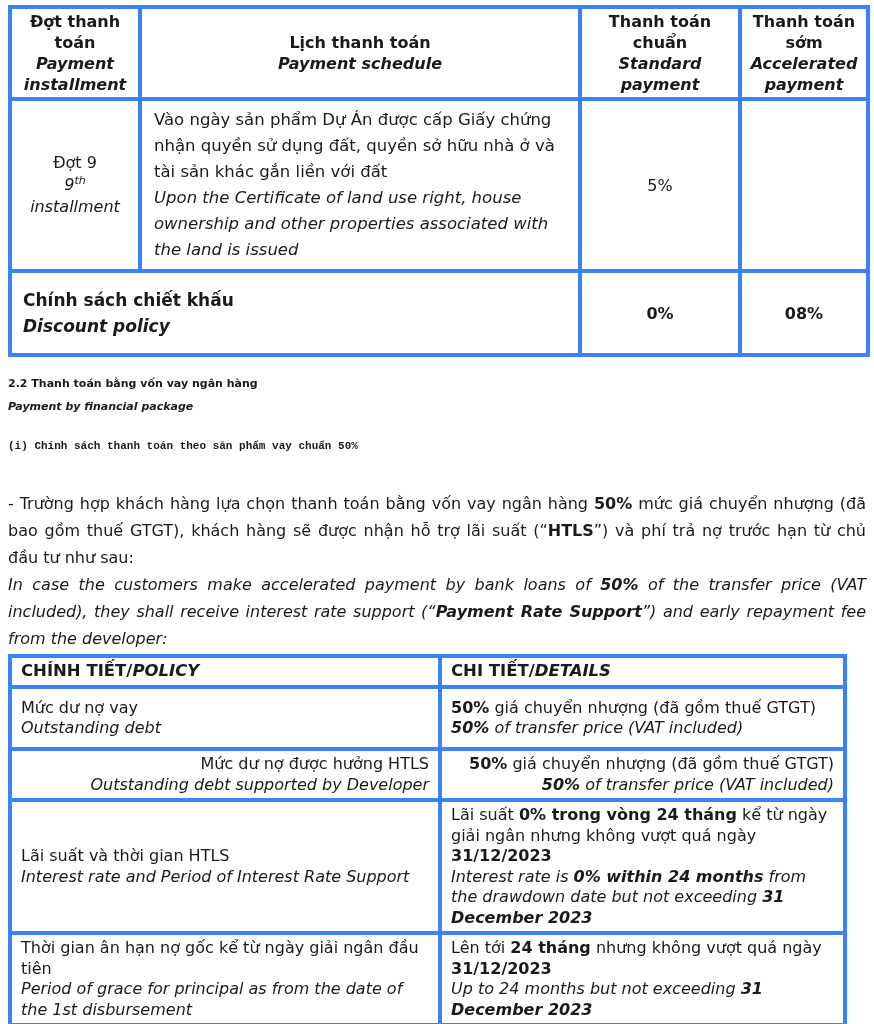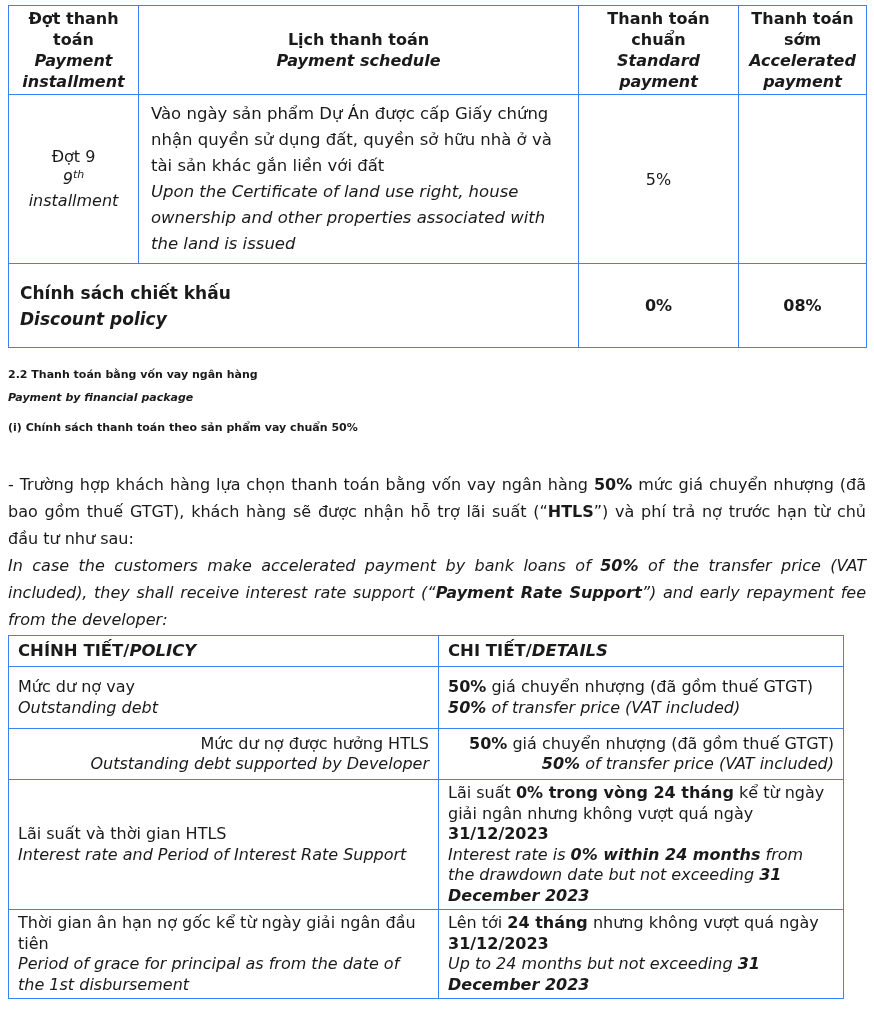--- a/index.html
+++ b/index.html
@@ -7,41 +7,41 @@
     position: relative;
     width: 874px;
     height: 1024px;
     background: #ffffff;
     color: #1a1a1a;
     font-family: "DejaVu Sans", "Liberation Sans", sans-serif;
     overflow: hidden;
     box-sizing: border-box;
   }
   table { border-collapse: collapse; table-layout: fixed; }
-  .t1 td, .t2 td { border: 1px solid #3b82f6; vertical-align: middle; box-sizing: border-box; }
+  .t1 td, .t2 td { border: 4px solid #3b82f6; vertical-align: middle; box-sizing: border-box; }
 
   
   .t1 { width: 858px; margin: 5px 0 0 8px; font-size: 16px; }
   .t1 tr.rh-hdr  { height: 85px; }
   .t1 tr.rh-inst { height: 160px; }
   .t1 tr.rh-disc { height: 84px; }
   .t1 .hdr-cell { font-weight: bold; text-align: center; line-height: 21px; padding: 2px 3px; }
   .t1 .cell-label { text-align: center; line-height: 22px; font-size: 16px; }
   .t1 .cell-schedule { padding: 6px 12px; line-height: 26px; font-size: 16.5px; }
   .t1 .cell-pct { text-align: center; font-size: 16px; }
   .t1 .cell-disc { padding: 2px 6px 2px 11px; font-size: 17px; line-height: 26px; font-weight: bold; }
   .en { font-style: italic; }
   .b  { font-weight: bold; }
   sup { font-size: 11px; line-height: 0; }
 
   
   .section { padding: 0 8px 0 8px; width: 858px; }
   .h1, .h2 { font-weight: bold; font-size: 11px; line-height: 23px; }
   .h1 { margin-top: 15px; }
-  .h2 { margin-top: 7px; }
+  .h2 { margin-top: 17px; font-family: Liberation Mono, monospace; }
   .para { margin-top: 32px; font-size: 16px; line-height: 27px; text-align: justify; }
   .para .en-line { font-style: italic; }
 
   
   .t2 { width: 835px; margin: 2px 0 0 8px; font-size: 16px; }
   .t2 td { padding: 3px 9px; line-height: 20.5px; }
   .t2 tr.rh-hdr2 { height: 31px; }
   .t2 tr.rh-r1 { height: 62px; }
   .t2 tr.rh-r2 { height: 51px; text-align: right; }
   .t2 tr.rh-r3 { height: 125px; }

